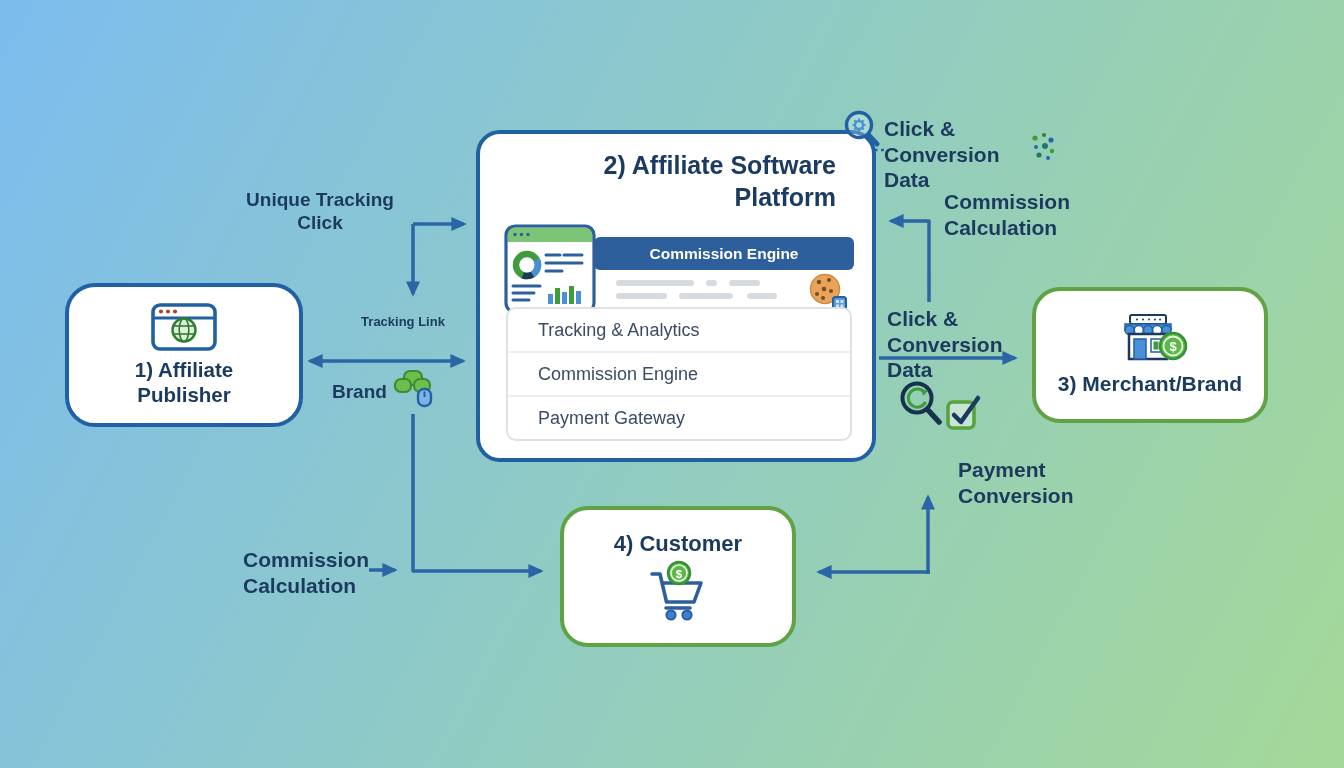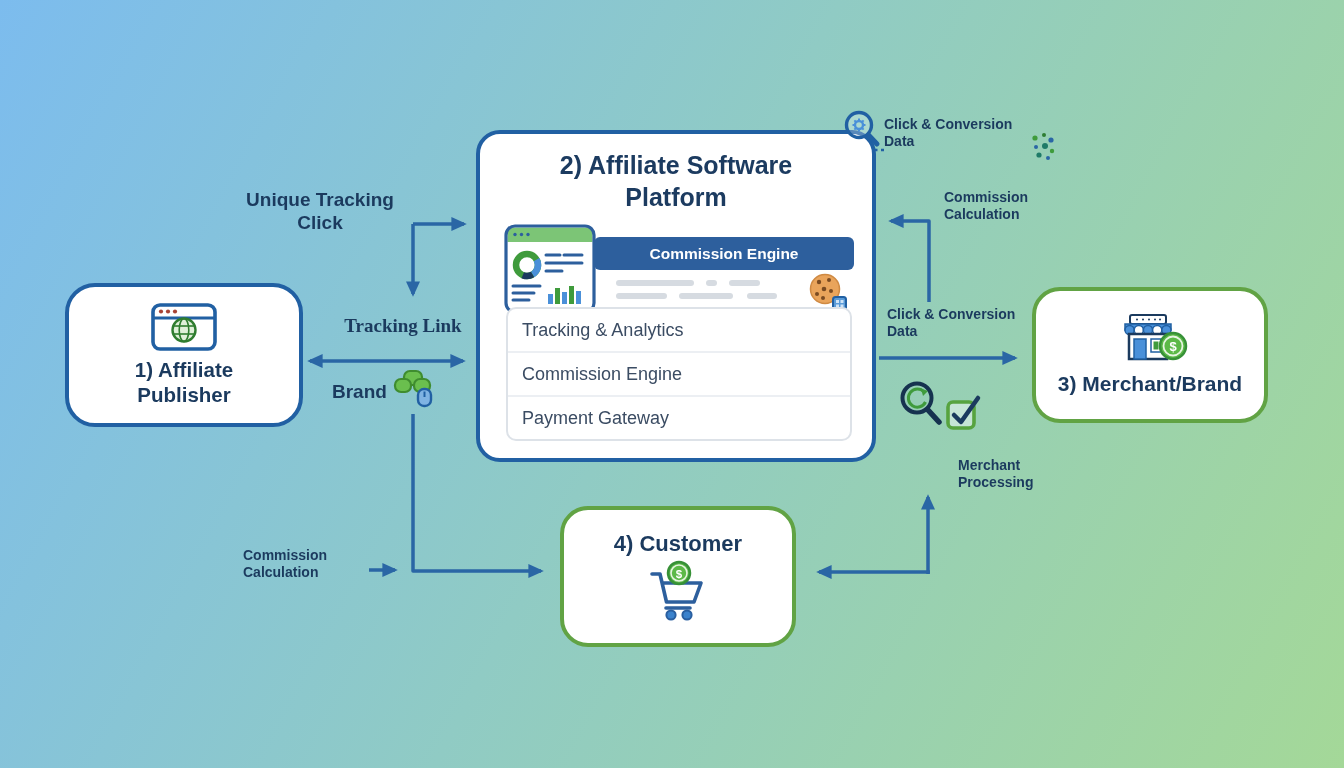--- a/index.html
+++ b/index.html
@@ -17,40 +17,40 @@
     box-sizing:border-box;text-align:center;
   }
   .node.blue{border:4px solid #2160a3;}
   .node.green{border:4px solid #61a344;}
   .node-label{font-weight:bold;color:#1b3a5e;line-height:1.22;}
   
   .publisher{left:65px;top:283px;width:238px;height:144px;gap:4px;}
   .publisher .node-label{font-size:20.5px;width:150px;}
   
   .platform{left:476px;top:130px;width:400px;height:332px;border-radius:24px;display:block;}
-  .platform-title{position:absolute;top:16px;left:36px;right:36px;text-align:center;
+  .platform-title{position:absolute;top:16px;left:36px;right:36px;text-align:right;
     font-size:25px;font-weight:bold;line-height:1.26;color:#1c3b60;}
   .banner{position:absolute;left:114px;top:103px;width:260px;height:33px;background:#2d5f9d;
     border-radius:6px;color:#ffffff;font-size:15.5px;font-weight:bold;line-height:33px;text-align:center;}
   .ph-bar{position:absolute;height:6px;border-radius:3px;background:#d6dbe1;}
   .feature-list{position:absolute;left:26px;top:173px;width:346px;height:134px;background:#fff;
     border:2px solid #dde2e8;border-radius:10px;box-sizing:border-box;display:flex;flex-direction:column;}
-  .feature-row{flex:1;display:flex;align-items:center;padding-left:14px;font-size:18px;color:#3b4c63;}
+  .feature-row{flex:1;display:flex;align-items:center;padding-left:30px;font-size:18px;color:#3b4c63;}
   .feature-row + .feature-row{border-top:2px solid #eceff3;}
   
   .merchant{left:1032px;top:287px;width:236px;height:136px;border-radius:28px;gap:2px;}
   .merchant .node-label{font-size:21px;white-space:nowrap;}
   
   .customer{left:560px;top:506px;width:236px;height:141px;border-radius:28px;gap:2px;}
   .customer .node-label{font-size:22px;}
   
-  .lbl{position:absolute;font-weight:bold;color:#1b3a5e;font-size:14px;line-height:1.22;}
+  .lbl{position:absolute;font-weight:bold;color:#1b3a5e;font-size:21px;line-height:1.22;}
   .lbl.center{text-align:center;}
   .l-unique{left:246px;top:188px;width:148px;font-size:19px;}
-  .l-tracking{left:338px;top:314px;width:130px;font-size:19px;font-family:Liberation Serif, serif;}
+  .l-tracking{left:338px;top:314px;width:130px;font-size:13px;}
   .l-pixels{left:332px;top:380px;font-size:19px;}
   .l-commleft{left:243px;top:547px;width:132px;}
   .l-clicktop{left:884px;top:116px;width:158px;}
   .l-commright{left:944px;top:189px;width:132px;}
   .l-clickmid{left:887px;top:306px;width:158px;}
   .l-payproc{left:958px;top:457px;width:122px;}
 </style>
 </head>
 <body>
 
@@ -215,21 +215,21 @@
     </svg>
   </div>
 
   <div class="lbl center l-unique">Unique Tracking Click</div>
   <div class="lbl center l-tracking">Tracking Link</div>
   <div class="lbl l-pixels">Brand</div>
   <div class="lbl l-commleft">Commission Calculation</div>
   <div class="lbl l-clicktop">Click &amp; Conversion Data</div>
   <div class="lbl l-commright">Commission Calculation</div>
   <div class="lbl l-clickmid">Click &amp; Conversion Data</div>
-  <div class="lbl l-payproc">Merchant Processing</div>
+  <div class="lbl l-payproc">Payment Conversion</div>
 
   <svg class="abs" style="left:840px;top:108px;" width="44" height="48" viewBox="0 0 44 48">
     <circle cx="19" cy="17" r="12.5" fill="rgba(255,255,255,0.25)" stroke="#2160a3" stroke-width="3.4"></circle>
     <circle cx="19" cy="17" r="4" fill="none" stroke="#4a90d9" stroke-width="2.4"></circle>
     <g stroke="#4a90d9" stroke-width="2">
       <line x1="19" y1="10.5" x2="19" y2="13"></line>
         <line x1="19" y1="21" x2="19" y2="23.5"></line>
       <line x1="12.5" y1="17" x2="15" y2="17"></line>
         <line x1="23" y1="17" x2="25.5" y2="17"></line>
       <line x1="14.4" y1="12.4" x2="16.2" y2="14.2"></line>

